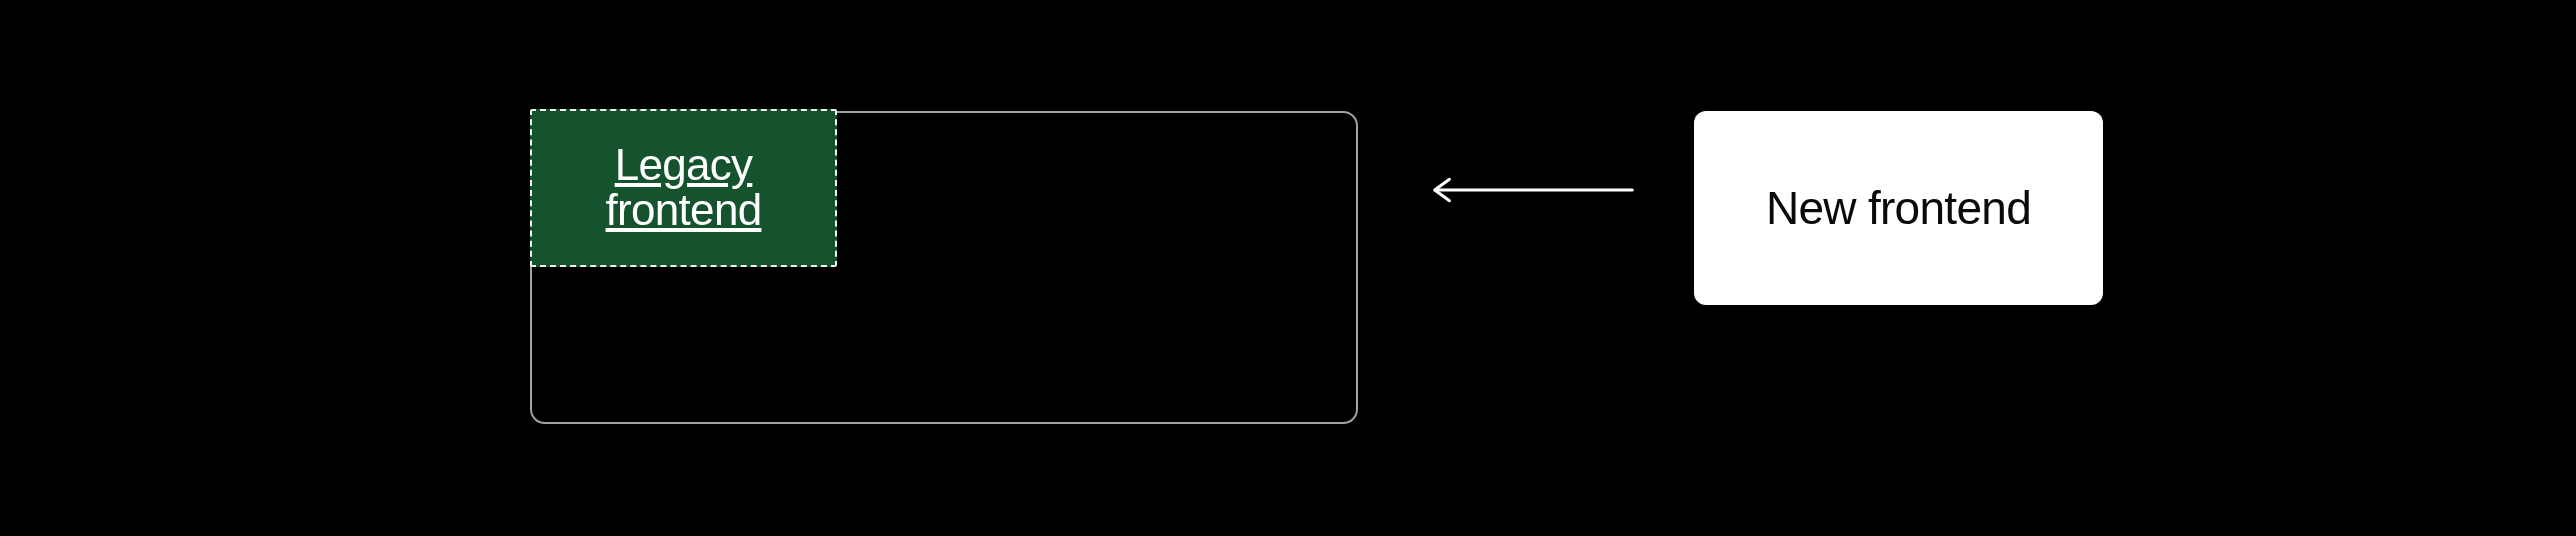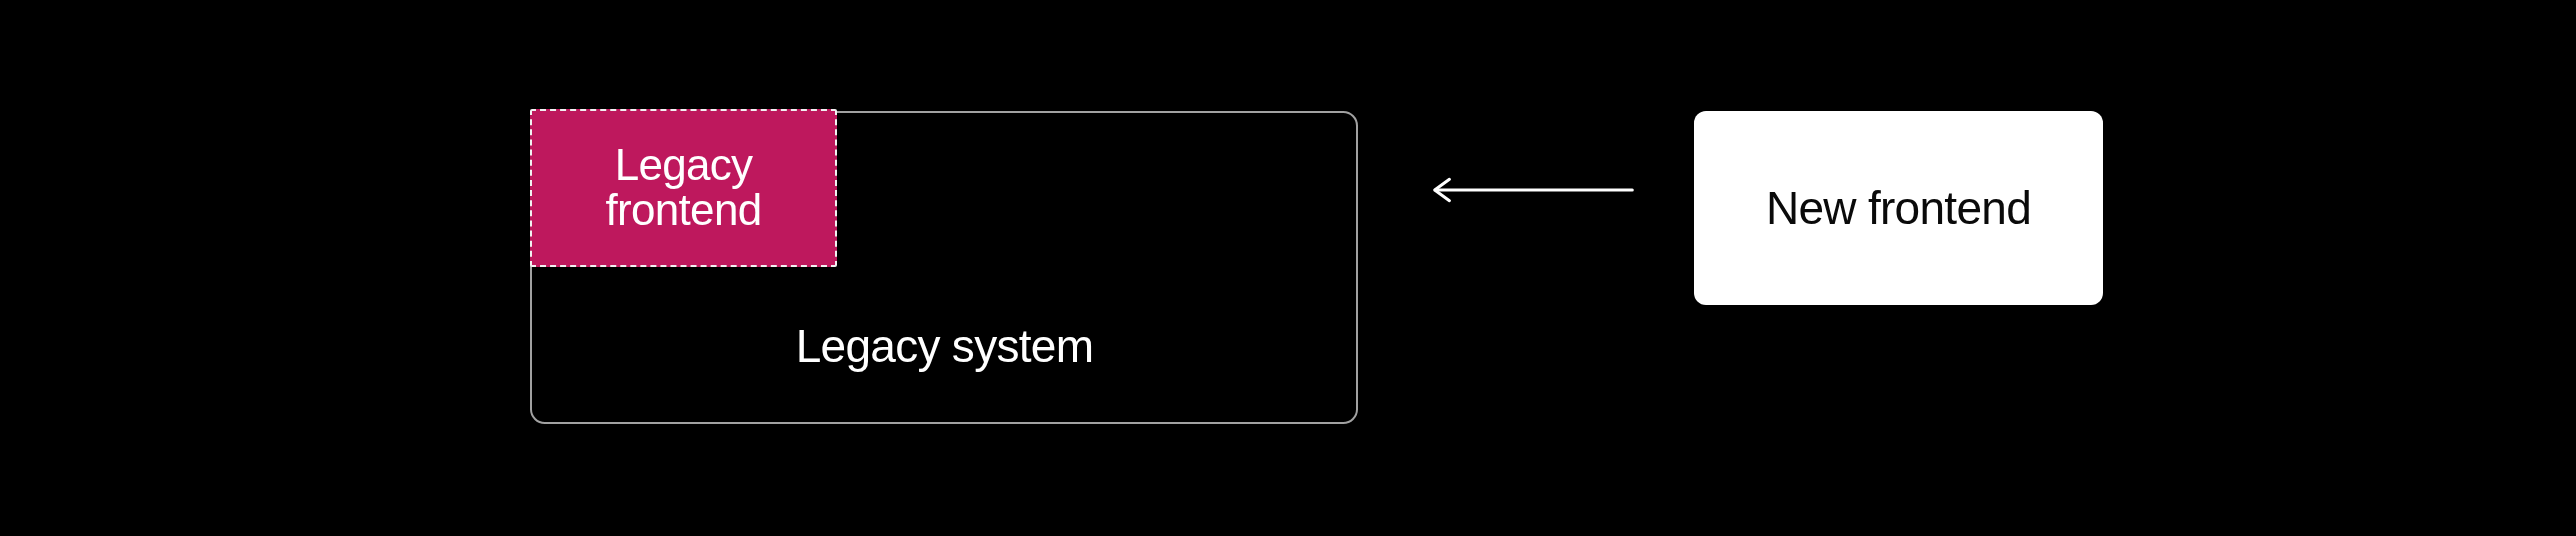--- a/index.html
+++ b/index.html
@@ -43,25 +43,26 @@
     letter-spacing: -0.7px;
   }
   
   .legacy-frontend {
     left: 530px;
     top: 109px;
     width: 307px;
     height: 158px;
     border: 2px dashed #f2f2f2;
     border-radius: 2px;
-    background: #be185d;
+    background: #14532d;
     color: #ffffff;
     font-size: 44px;
     line-height: 1.02;
     letter-spacing: -0.7px;
+    text-decoration: underline;
   }
   .legacy-frontend .wrap-label {
     display: inline-block;
     width: 221px; 
   }
   
   .api-box {
     left: 836px;
     top: 109px;
     width: 523px;
@@ -94,21 +95,20 @@
     height: 34px;
   }
 </style>
 </head>
 <body>
 
 <div class="canvas">
 
   <div class="box legacy-system"></div>
 
-  <div class="box legacy-system-label-zone">Legacy system</div>
 
   <div class="box legacy-frontend">
     <span class="wrap-label">Legacy frontend</span>
   </div>
 
 
   <svg class="arrow" viewBox="0 0 312 50" xmlns="http://www.w3.org/2000/svg">
     <line x1="11" y1="25" x2="305" y2="25" stroke="#ffffff" stroke-width="4.5" stroke-linecap="round"></line>
     <path d="M32 9 L10 25 L32 41" fill="none" stroke="#ffffff" stroke-width="4.5" stroke-linecap="round" stroke-linejoin="round"></path>
   </svg>

